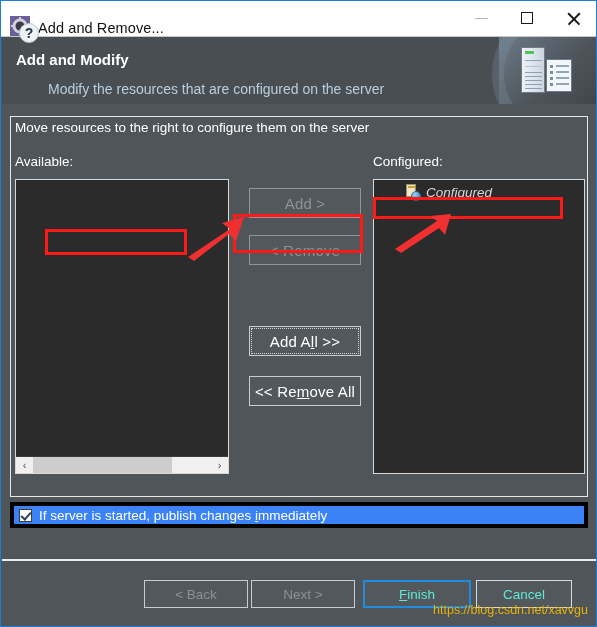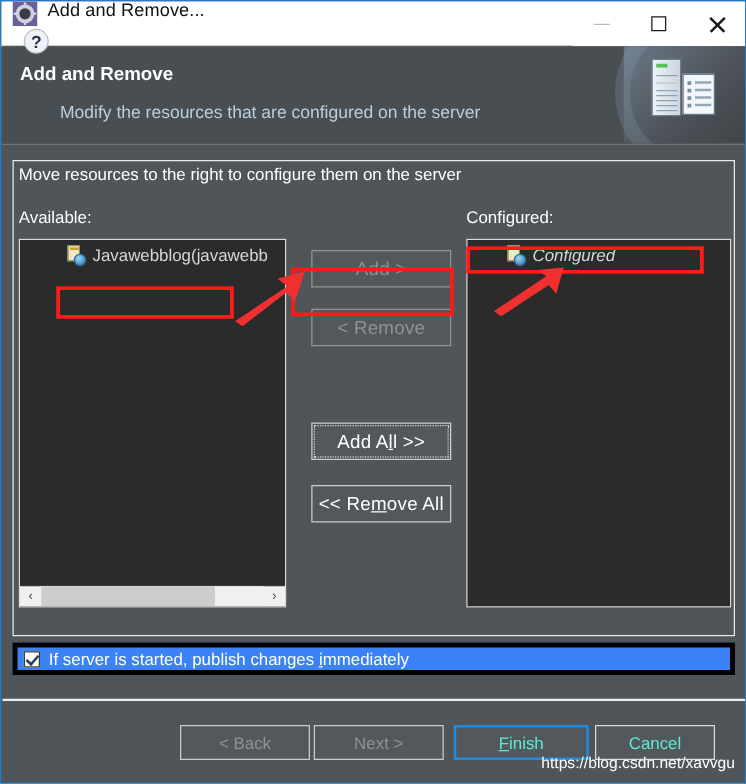--- a/index.html
+++ b/index.html
@@ -22,21 +22,21 @@
 
   
   .titlebar {
     position: absolute;
     left: 0; top: 0;
     width: 595px;
     height: 36px;
     background: #ffffff;
     border-bottom: 1px solid #c8c8c8;
     display: flex;
-    align-items: flex-start;
+    align-items: flex-end;
     box-sizing: border-box;
   }
   .title-icon {
     width: 20px; height: 20px;
     margin-left: 9px;
     margin-right: 8px;
     position: relative;
     flex: 0 0 auto;
   }
   .title-text {
@@ -148,21 +148,21 @@
     width: 14px; height: 2px; background: #94a7b8;
   }
   .art-doc .ddot {
     position: absolute; left: 3px;
     width: 3px; height: 3px; background: #7b8fa1;
   }
 
   
   .body-area {
     position: absolute;
-    left: 1px; top: 115px;
+    left: 1px; top: 103px;
     width: 594px;
     height: 443px;
     background: #4f5559;
   }
 
   .panel {
     position: absolute;
     left: 8px; top: 12px;
     width: 578px;
     height: 381px;
@@ -408,21 +408,21 @@
   }
   #btn-back   { left: 143px; width: 104px; }
   #btn-next   { left: 250px; width: 104px; }
   #btn-finish { left: 362px; width: 108px; }
   #btn-cancel { left: 475px; width: 96px; }
 
   .watermark {
     position: absolute;
     right: 8px; top: 602px;
     font-size: 12.5px;
-    color: #ffffff;
+    color: #eab308;
     white-space: nowrap;
   }
 
   
   .anno {
     position: absolute;
     border: 3px solid #ff1a1a;
     box-sizing: border-box;
     pointer-events: none;
   }
@@ -462,21 +462,21 @@
       <div class="win-btn">
         <div class="win-max-glyph"></div>
       </div>
       <div class="win-btn">
         <div class="win-close-glyph"></div>
       </div>
     </div>
   </div>
 
   <div class="header">
-    <div class="header-title">Add and Remove</div>
+    <div class="header-title">Add and Modify</div>
     <div class="header-sub">Modify the resources that are configured on the server</div>
     <div class="header-art">
       <div class="art-sweep"></div>
       <div class="art-tower">
         <div class="led"></div>
         <div class="slot" style="top:12px"></div>
         <div class="slot" style="top:18px; background:#b9c6d2"></div>
         <div class="slot" style="top:24px"></div>
         <div class="slot" style="top:28px"></div>
         <div class="slot" style="top:32px"></div>
@@ -497,29 +497,20 @@
   </div>
 
   <div class="body-area">
 
     <div class="panel">
       <div class="instruction">Move resources to the right to configure them on the server</div>
       <div class="lbl-available">Available:</div>
       <div class="lbl-configured">Configured:</div>
 
       <div class="list list-left">
-        <div class="list-item left-item">
-          <span class="webapp-icon">
-            <span class="page">
-                <span class="bar"></span>
-              </span>
-            <span class="globe"></span>
-          </span>
-          <span>Javawebblog(javawebb</span>
-        </div>
         <div class="hscroll">
           <div class="hs-arrow">‹</div>
           <div class="hs-track">
             <div class="hs-thumb"></div>
           </div>
           <div class="hs-arrow">›</div>
         </div>
       </div>
 
       <div class="btn-col">

